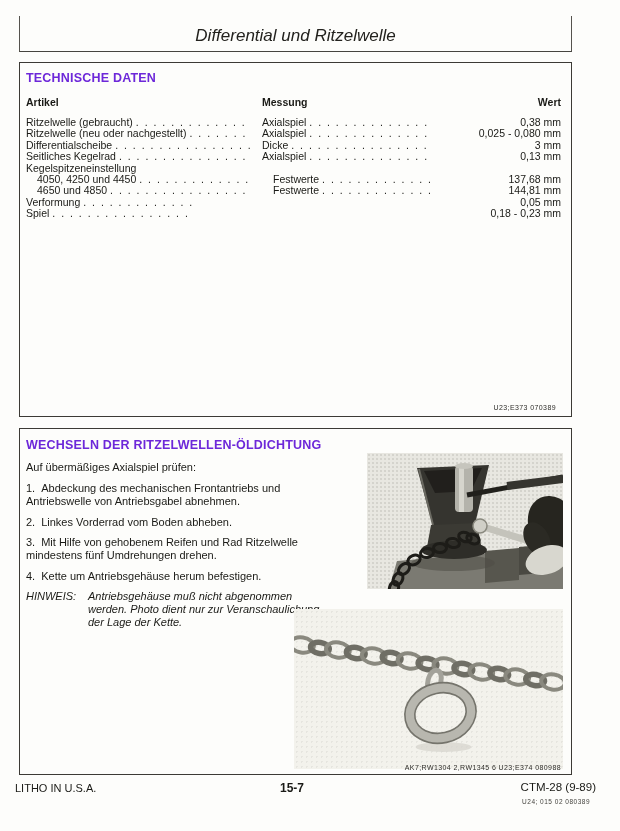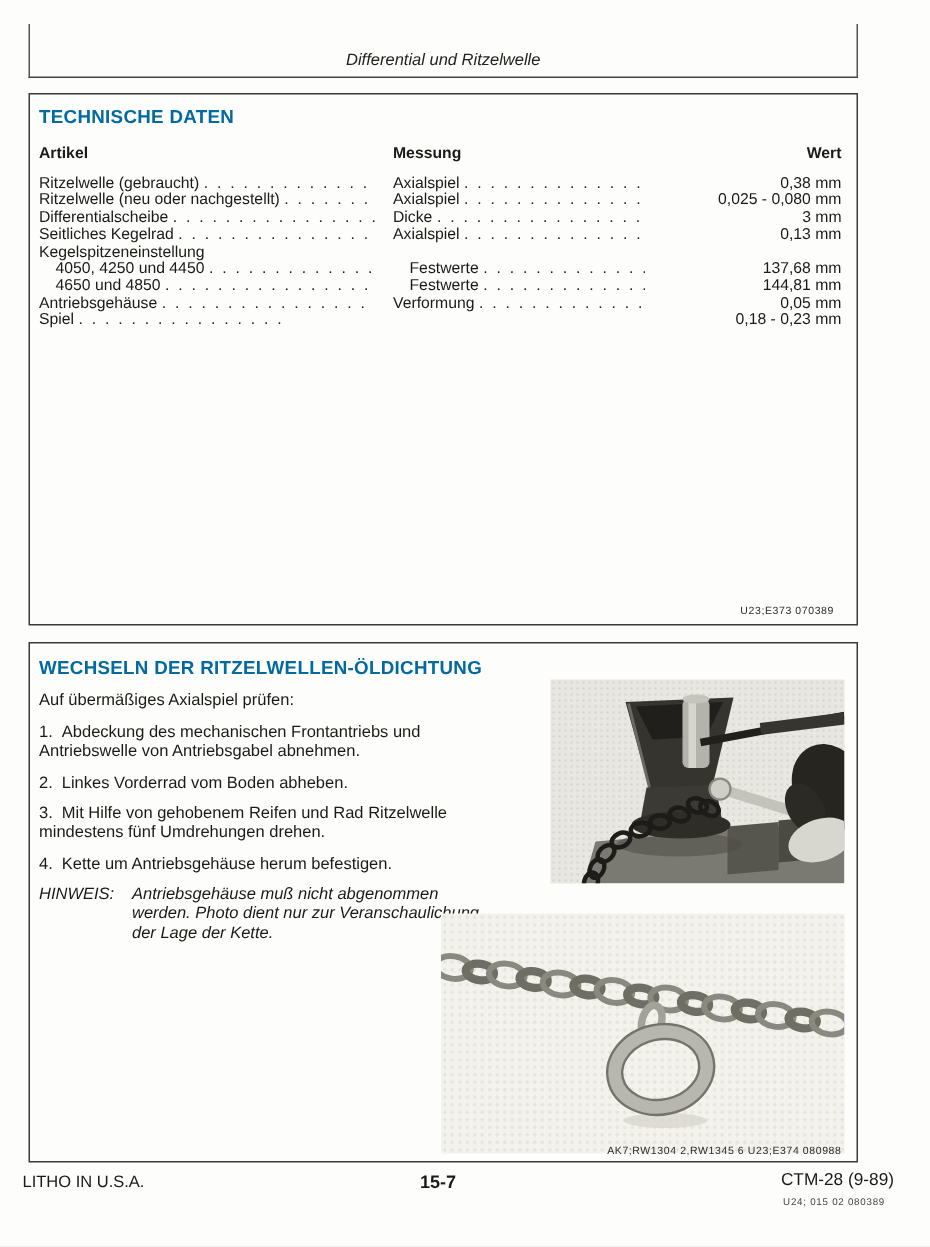--- a/index.html
+++ b/index.html
@@ -11,30 +11,30 @@
   }
 
   
   .header-box {
     position:absolute; left:19px; top:16px; width:553px; height:36px;
     border-left:1px solid #55534e; border-right:1px solid #55534e;
     border-bottom:1.5px solid #46443f;
     display:flex; align-items:flex-end; justify-content:center;
     padding-bottom:5px;
   }
-  .header-title { font-style:italic; font-size:11px; color:#23221e; }
+  .header-title { font-style:italic; font-size:17px; color:#23221e; }
 
   
   .box {
     position:absolute; left:19px; width:553px;
     border:1.5px solid #3c3a35; background:#fdfdfb;
   }
   .box1 { top:62px; height:355px; padding:8px 10px 0 6px; }
   .box2 { top:428px; height:347px; padding:9px 10px 0 6px; }
-  .box-title { font-size:12.5px; font-weight:bold; letter-spacing:.2px; color:#0369a1; }
+  .box-title { font-size:12.5px; font-weight:bold; letter-spacing:.2px; color:#6d28d9; }
 
   
   .spec-table { margin-top:11px; font-size:10.5px; }
   .spec-head { display:flex; font-weight:bold; font-size:10.5px; margin-bottom:9px; }
   .spec-row  { display:flex; line-height:11.4px; }
   .col-artikel { width:236px; display:flex; overflow:hidden; }
   .col-messung { width:194px; display:flex; overflow:hidden; padding-right:26px; }
   .col-wert    { flex:1; white-space:nowrap;text-align:right; }
   .col-artikel .lbl, .col-messung .lbl { white-space:nowrap; }
   .indent1 .lbl { padding-left:11px; }
@@ -171,24 +171,20 @@
               <span class="lbl">4650 und 4850</span>
               <span class="dots"></span>
             </div>
             <div class="col-messung">
               <span class="lbl">Festwerte</span>
               <span class="dots"></span>
             </div>
             <div class="col-wert">144,81 mm</div>
           </div>
           <div class="spec-row">
-            <div class="col-artikel">
-              <span class="lbl">Antriebsgehäuse</span>
-              <span class="dots"></span>
-            </div>
             <div class="col-messung">
               <span class="lbl">Verformung</span>
               <span class="dots"></span>
             </div>
             <div class="col-wert">0,05 mm</div>
           </div>
           <div class="spec-row">
             <div class="col-messung">
               <span class="lbl">Spiel</span>
               <span class="dots"></span>

